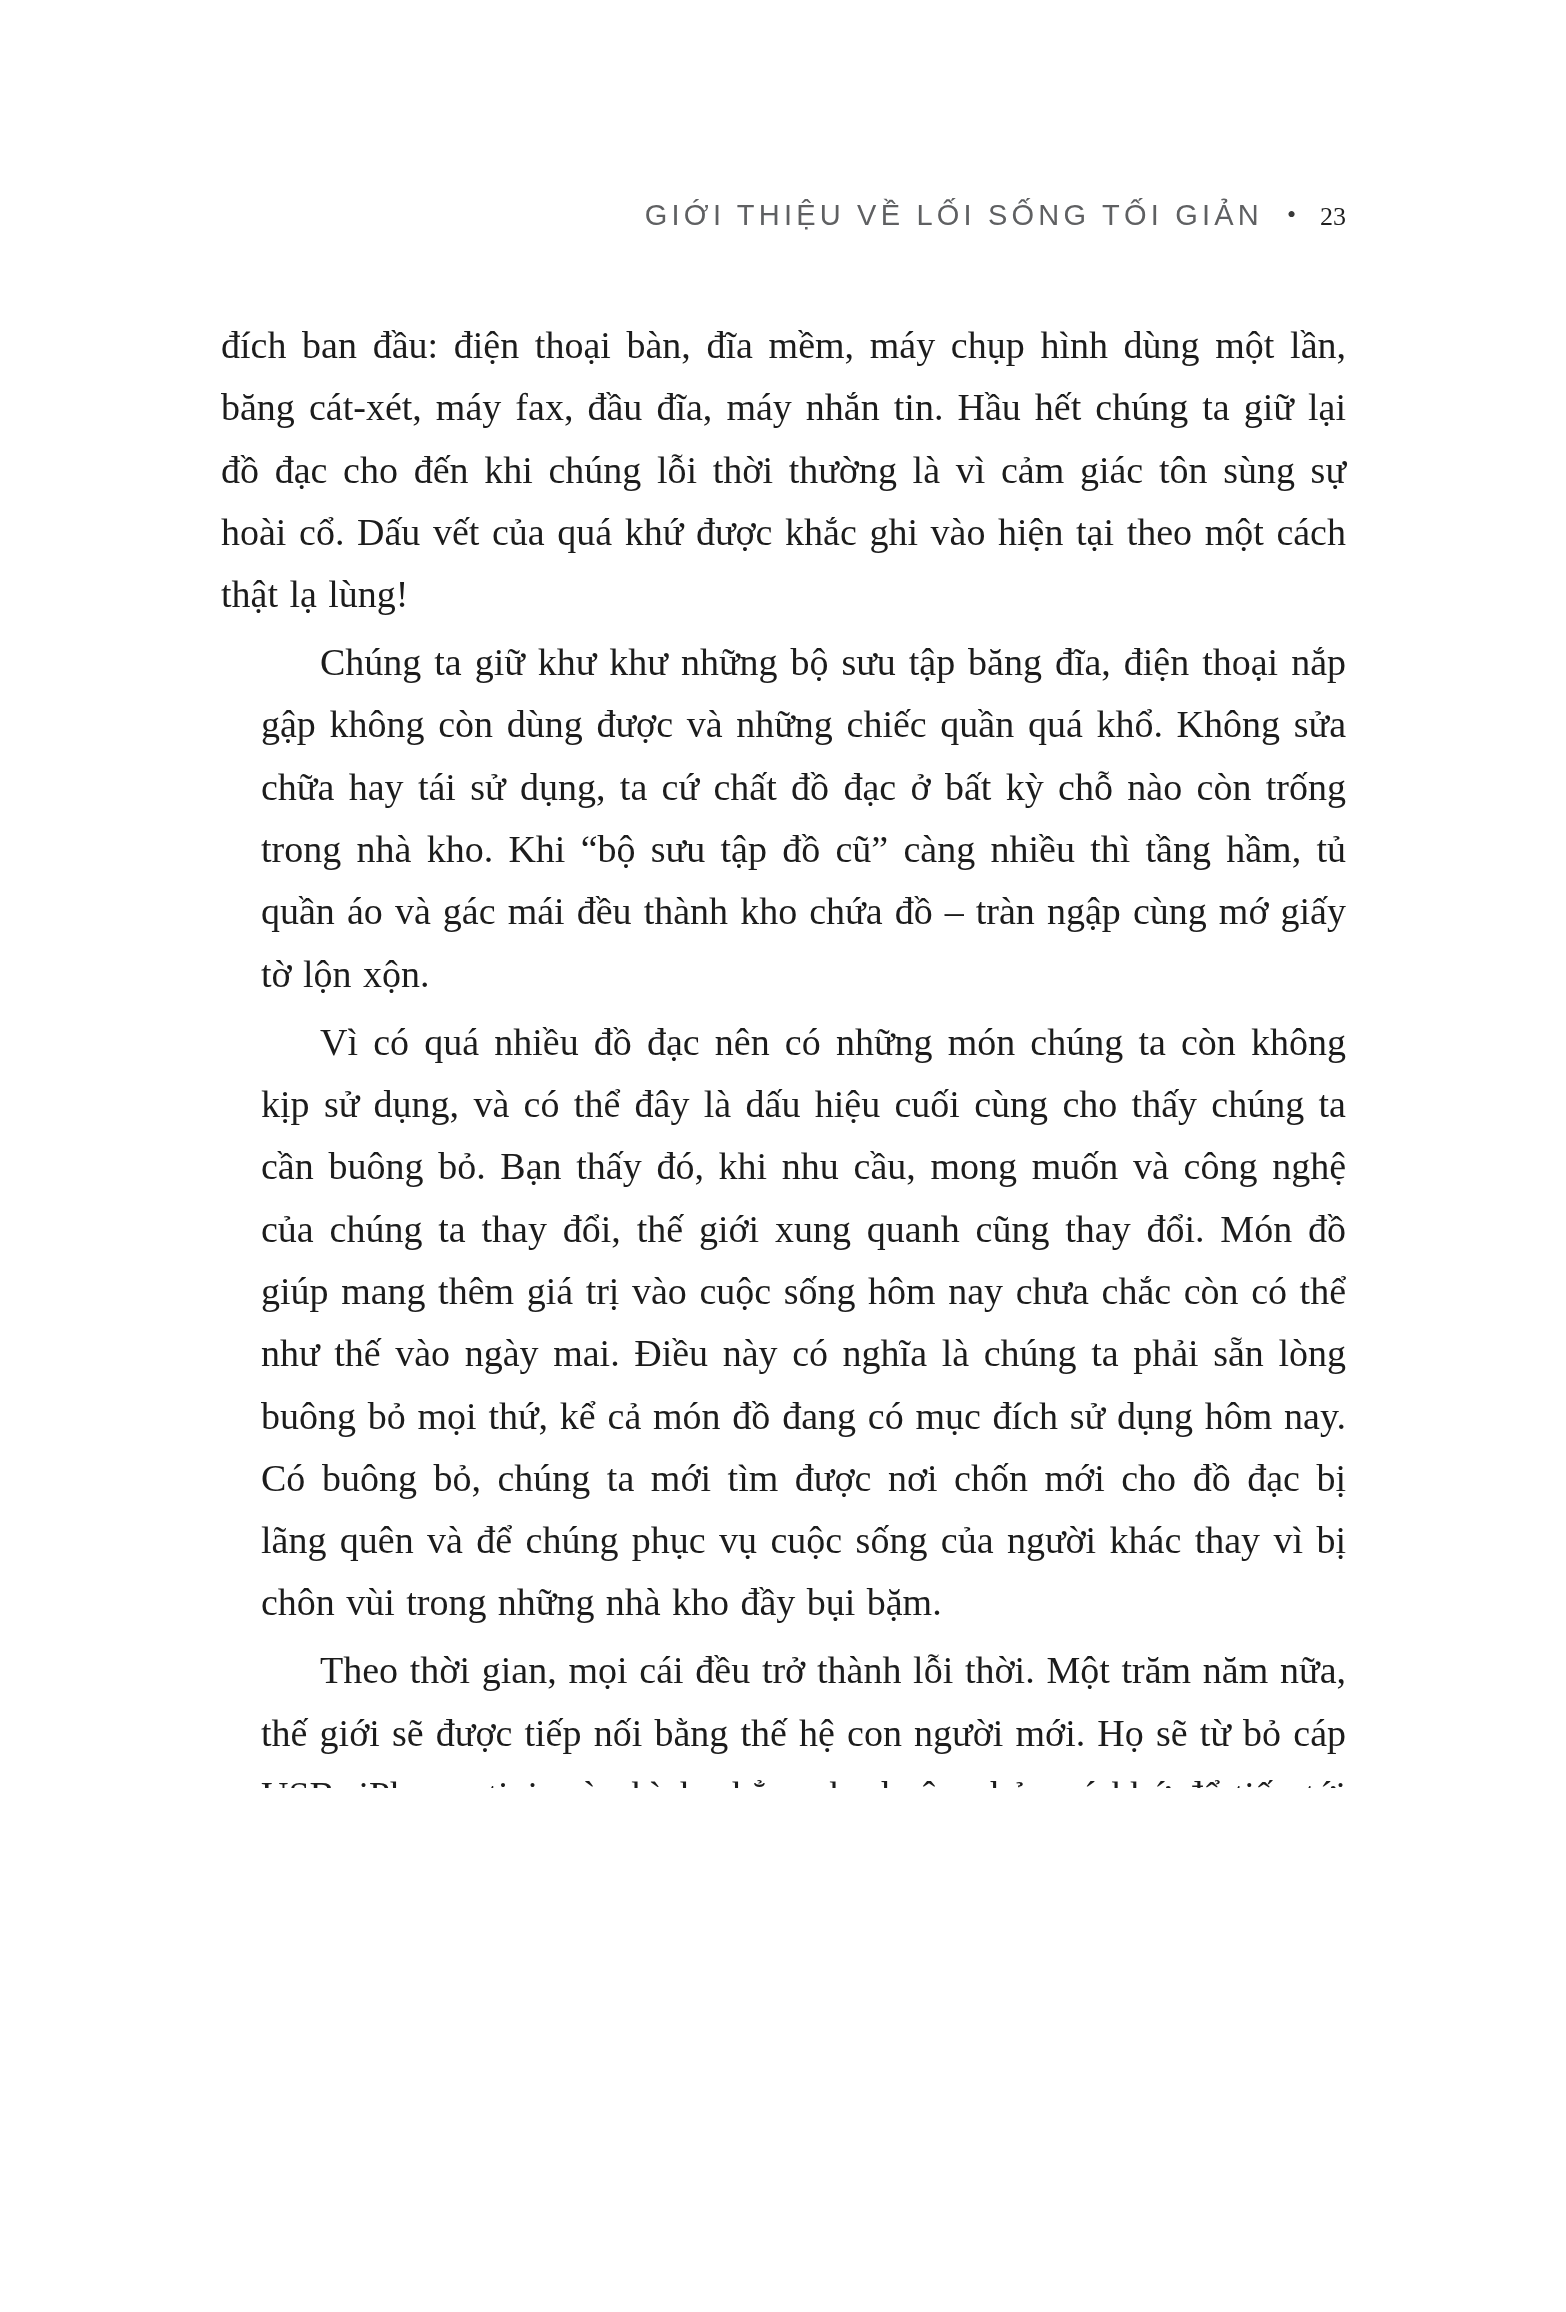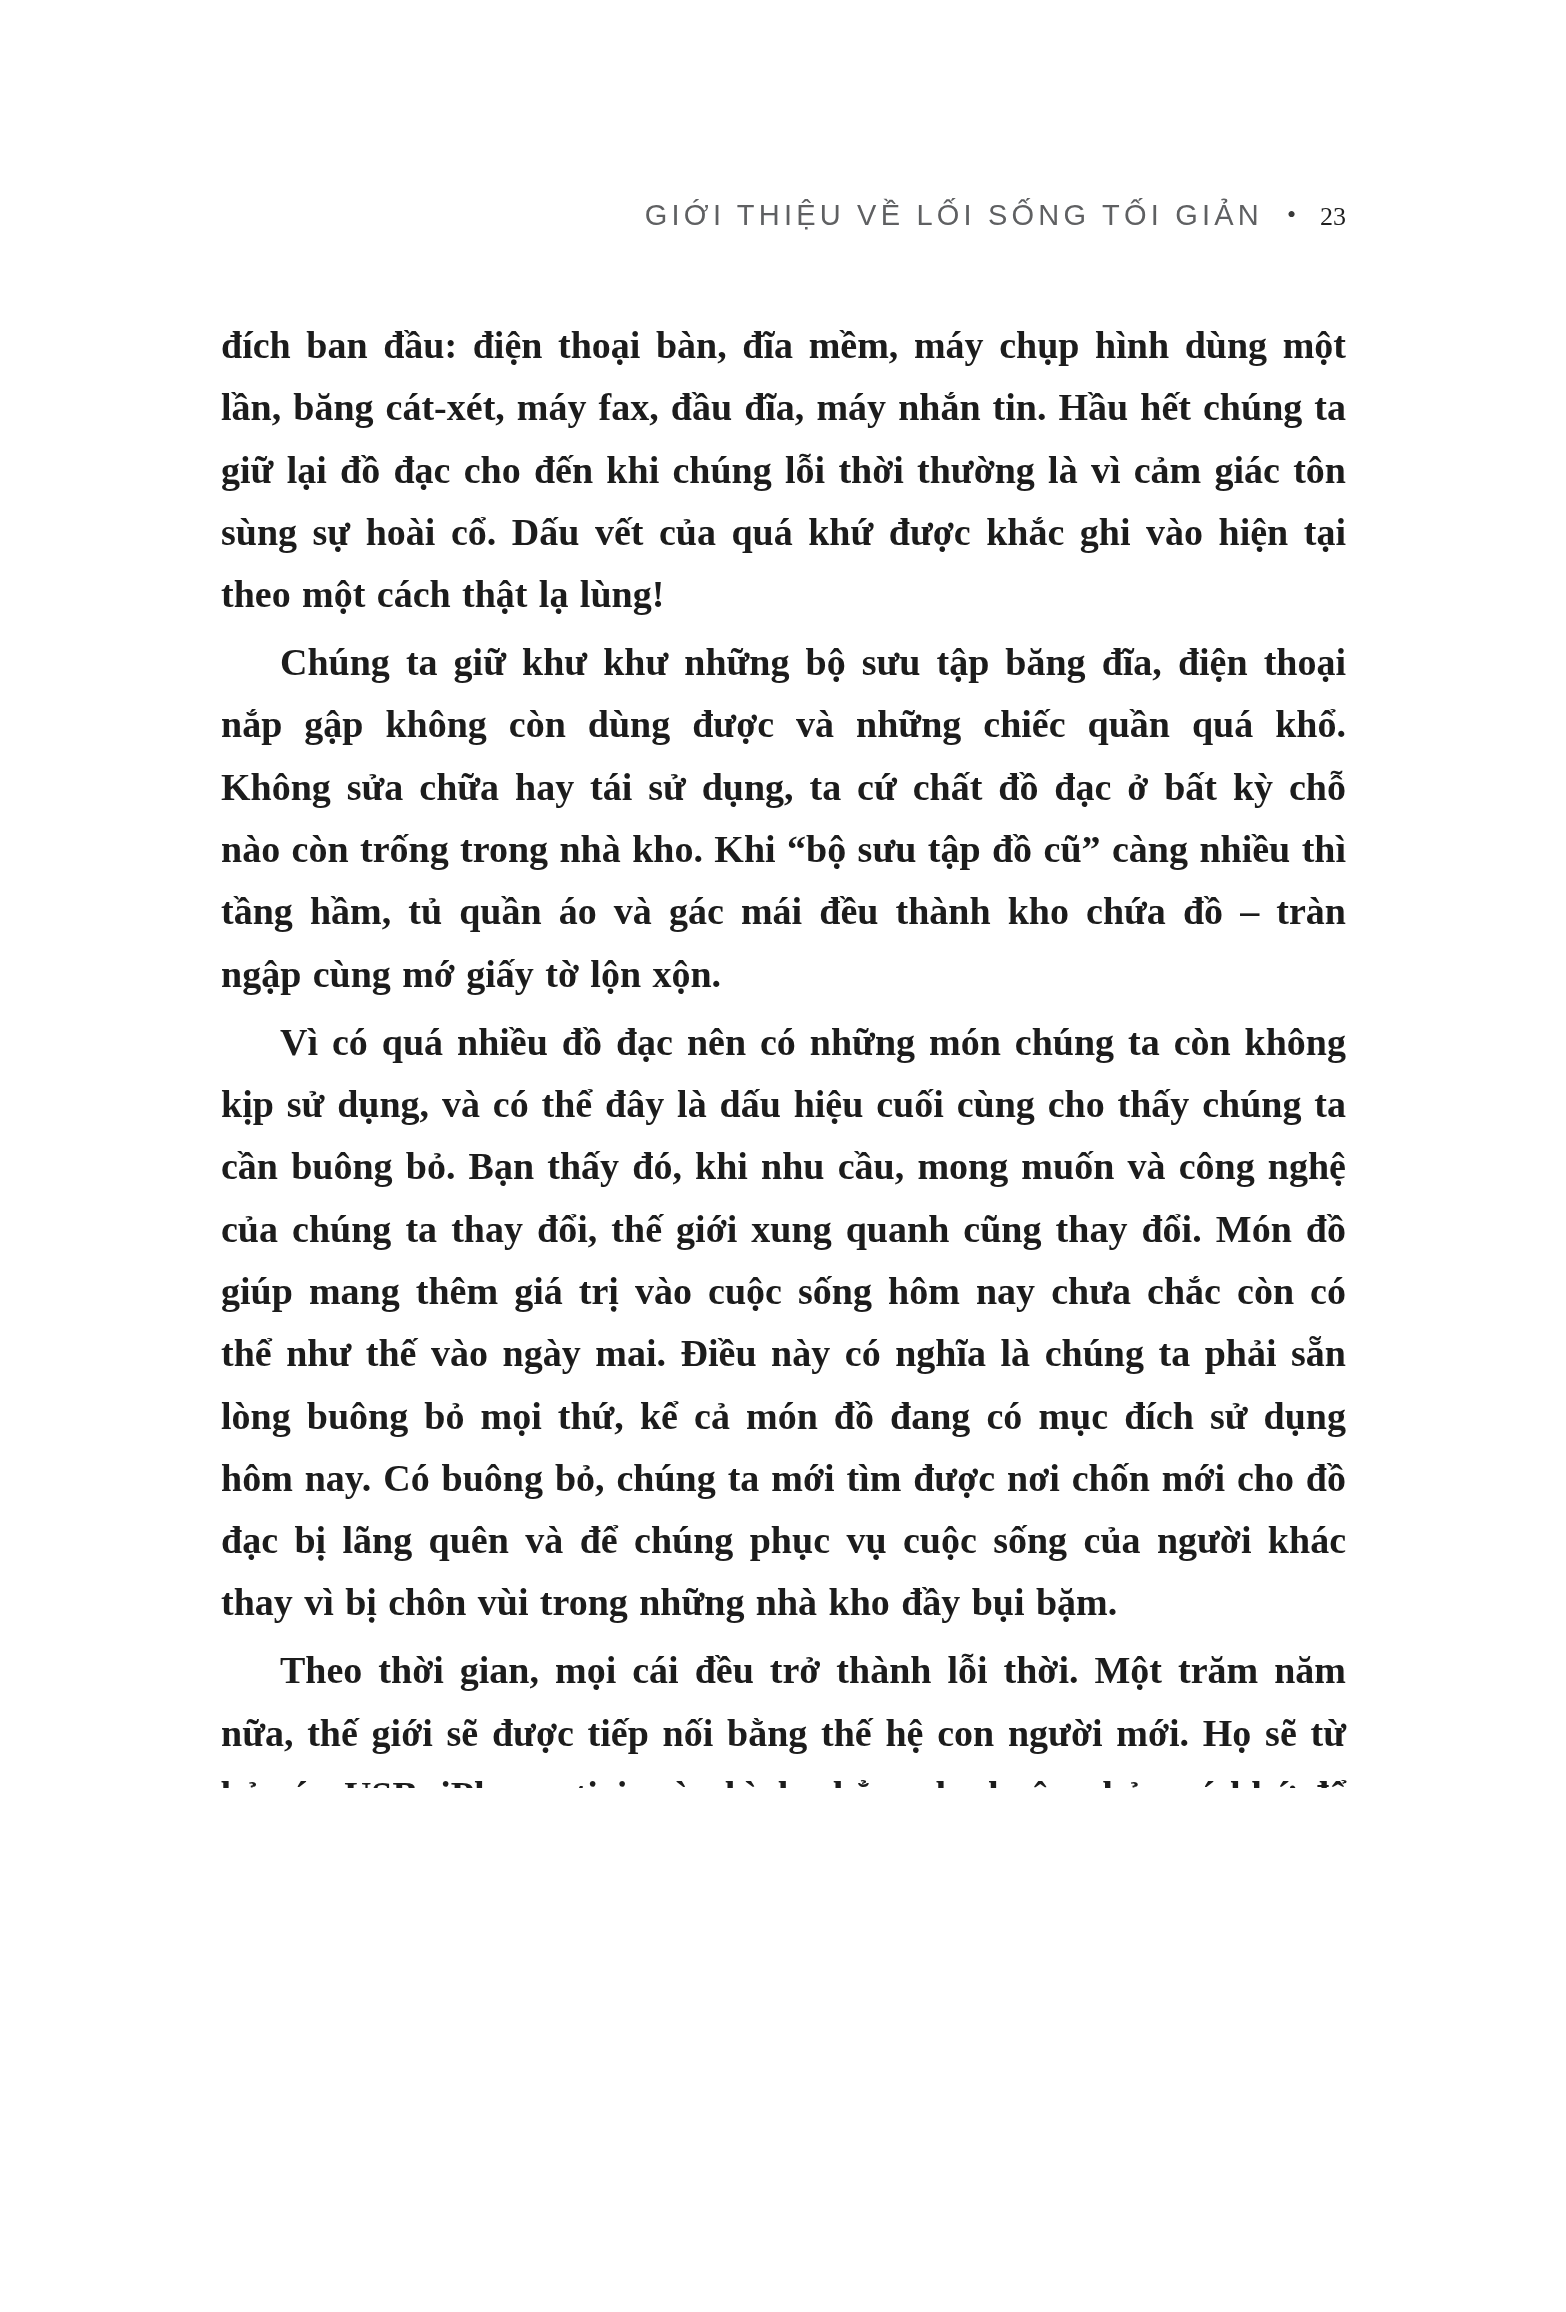--- a/index.html
+++ b/index.html
@@ -46,24 +46,24 @@
     letter-spacing: 0;
   }
   .body-text p {
     margin: 0 0 5.6px 0;
     font-size: 38px;
     line-height: 1.64;
     text-align: justify;
     text-justify: inter-word;
     color: #1c1c1c;
     word-spacing: 1.9px;
-    font-weight: bold;
   }
   .body-text p.indent {
     text-indent: 59px;
+    margin-left: 40px;
   }
 </style>
 </head>
 <body>
 
 <div class="page">
 
   <div class="running-header">
     <span class="head-title">GIỚI THIỆU VỀ LỐI SỐNG TỐI GIẢN</span>
     <span class="head-sep">•</span>

